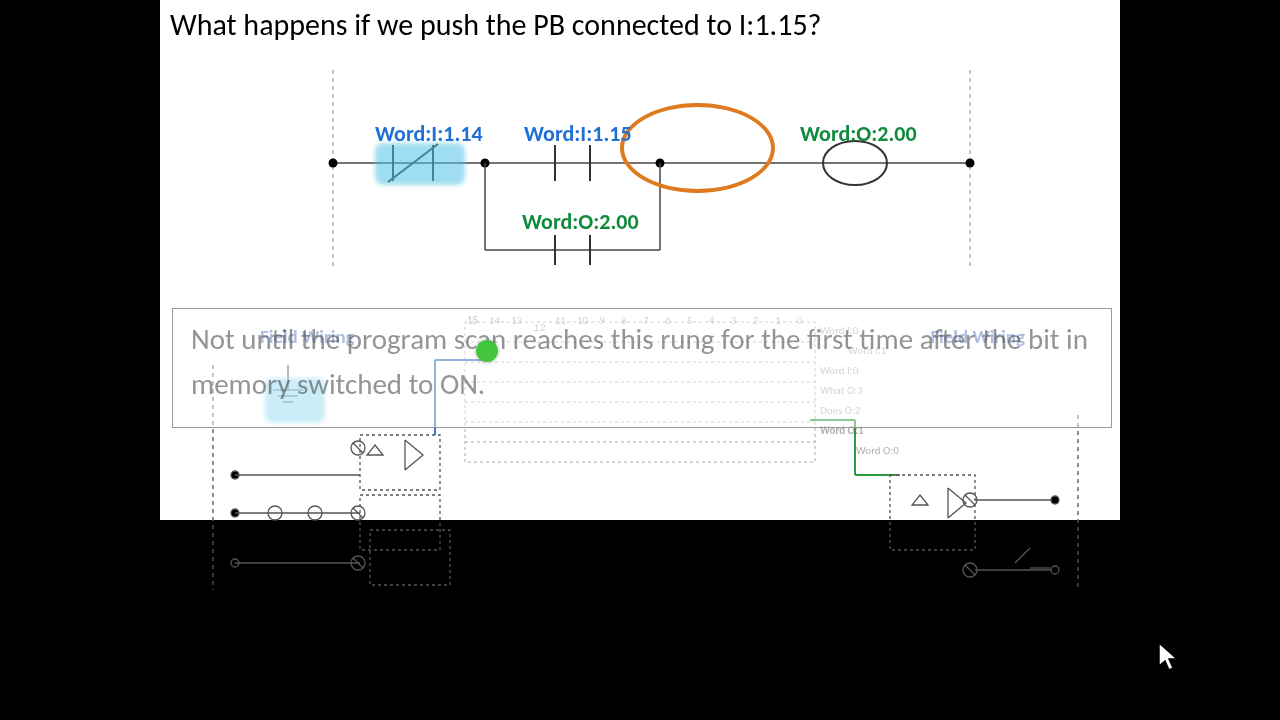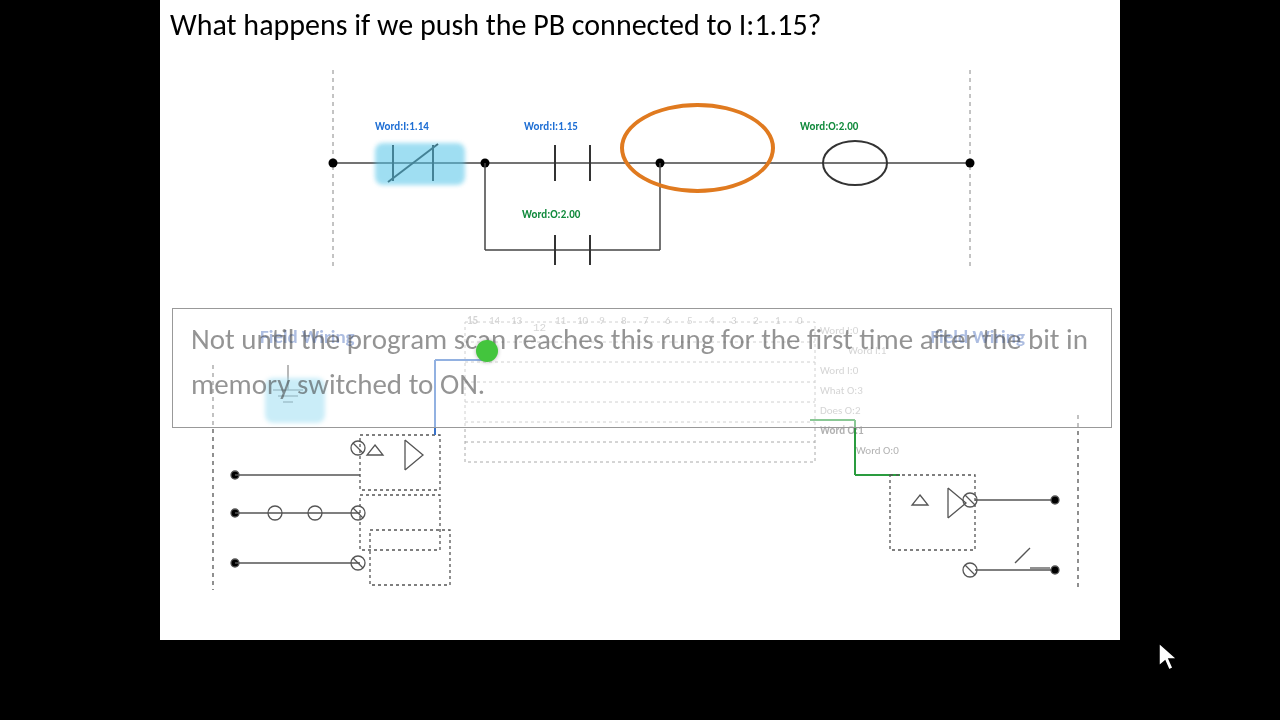--- a/index.html
+++ b/index.html
@@ -1,29 +1,29 @@
 <!DOCTYPE html>
 <html><head>
 <meta charset="utf-8">
 <style>
   *{box-sizing:border-box;margin:0;padding:0}
   body{width:1280px;height:720px;background:#000;font-family:Calibri,Arial,sans-serif;overflow:hidden;position:relative}
-  .slide{position:absolute;left:160px;top:0;width:960px;height:640px;background:#fff}
+  .slide{position:absolute;left:160px;top:0;width:960px;height:520px;background:#fff}
   .title{position:absolute;left:10px;top:6px;font-size:30px;font-weight:400;color:#000}
   .why{position:absolute;left:15px;top:135px;font-size:46px;font-weight:700;color:#000}
   .bottomq{position:absolute;left:10px;bottom:60px;font-size:32px;font-weight:700;color:#000}
   .diagram{position:absolute;left:0;top:60px;width:960px;height:230px}
   .lower{position:absolute;left:0;top:300px;width:960px;height:310px}
   .answer-box{position:absolute;left:12px;top:308px;width:940px;height:120px;border:1px solid #999;background:rgba(255,255,255,.45);z-index:30;padding:8px 18px}
   .answer-text{font-size:29px;color:rgba(60,60,60,.55);line-height:1.55}
   .fw-left{position:absolute;left:100px;top:325px;font-size:19px;color:#6a88c8;font-weight:600;z-index:10}
   .fw-right{position:absolute;right:95px;top:325px;font-size:19px;color:#6a88c8;font-weight:600;z-index:10}
   .greendot{position:absolute;width:22px;height:22px;border-radius:50%;background:#43c53d;z-index:35;box-shadow:0 0 4px rgba(0,0,0,.3)}
   .cursor{position:absolute;right:100px;bottom:48px;z-index:40}
-  .lbl{position:absolute;font-size:11px;font-weight:700}
+  .lbl{position:absolute;font-size:22px;font-weight:700}
   .blue{color:#1f6fd4}
   .green{color:#118a3c}
   .hi{position:absolute;background:#52c4e8;opacity:.55;border-radius:8px;filter:blur(2px)}
   .ellipse-hi{position:absolute;border:4px solid #e07a1f;border-radius:50%}
   .memlbl{position:absolute;font-size:11px;color:rgba(100,100,100,.5);z-index:10}
 </style>
 </head>
 <body>
 
 <div class="slide">

